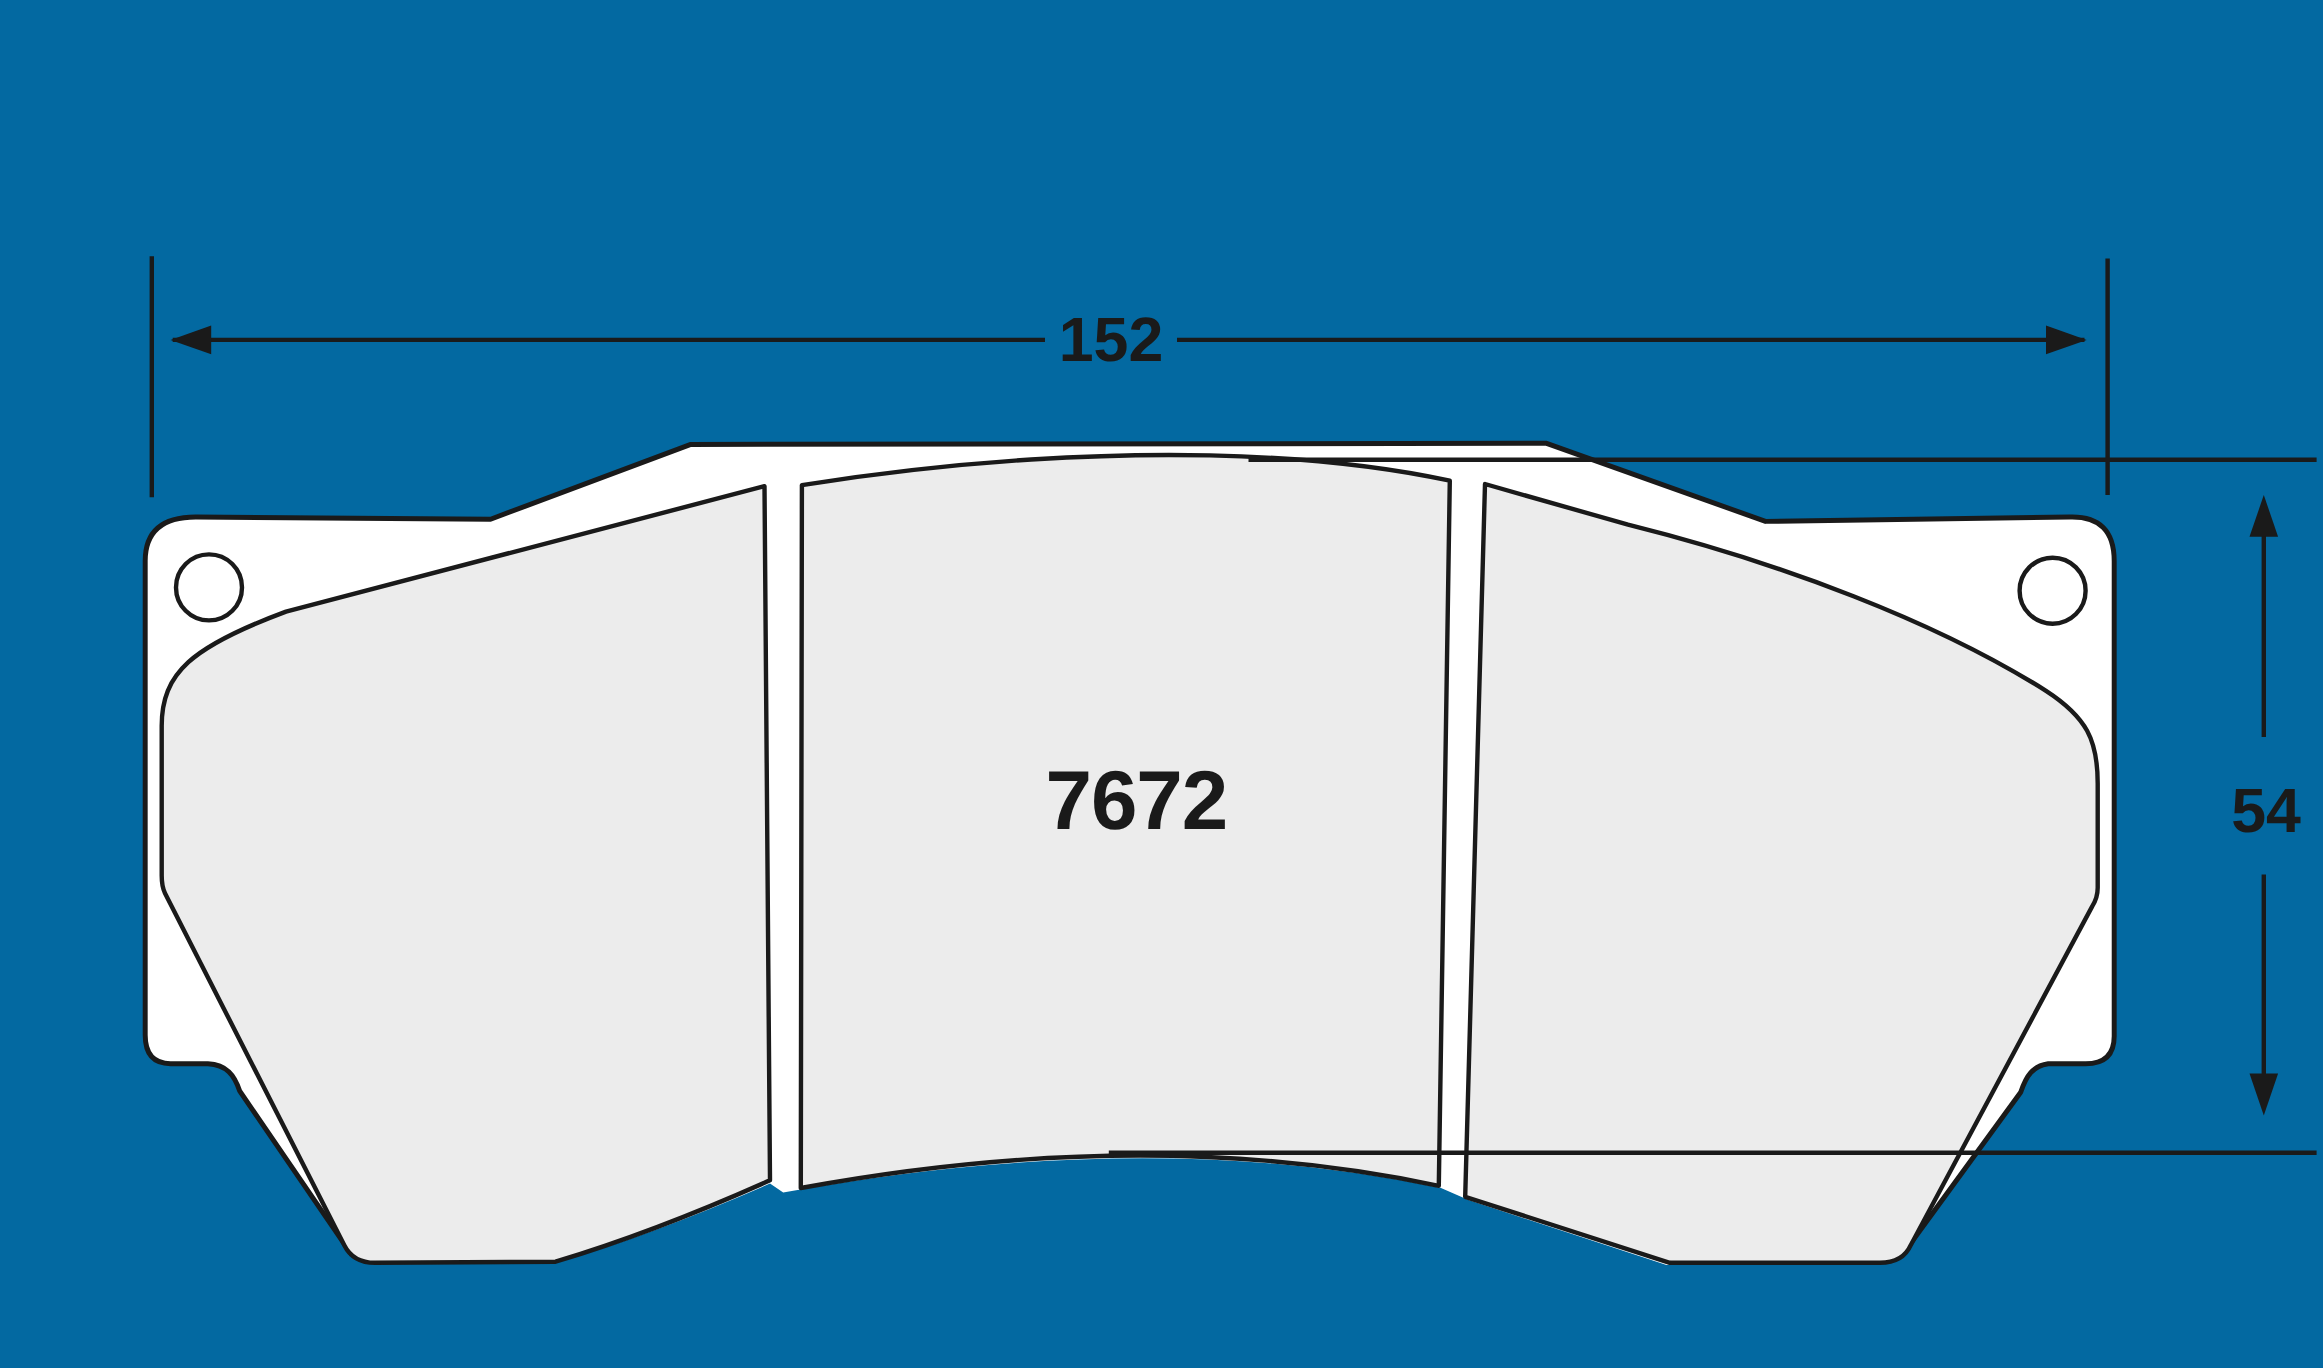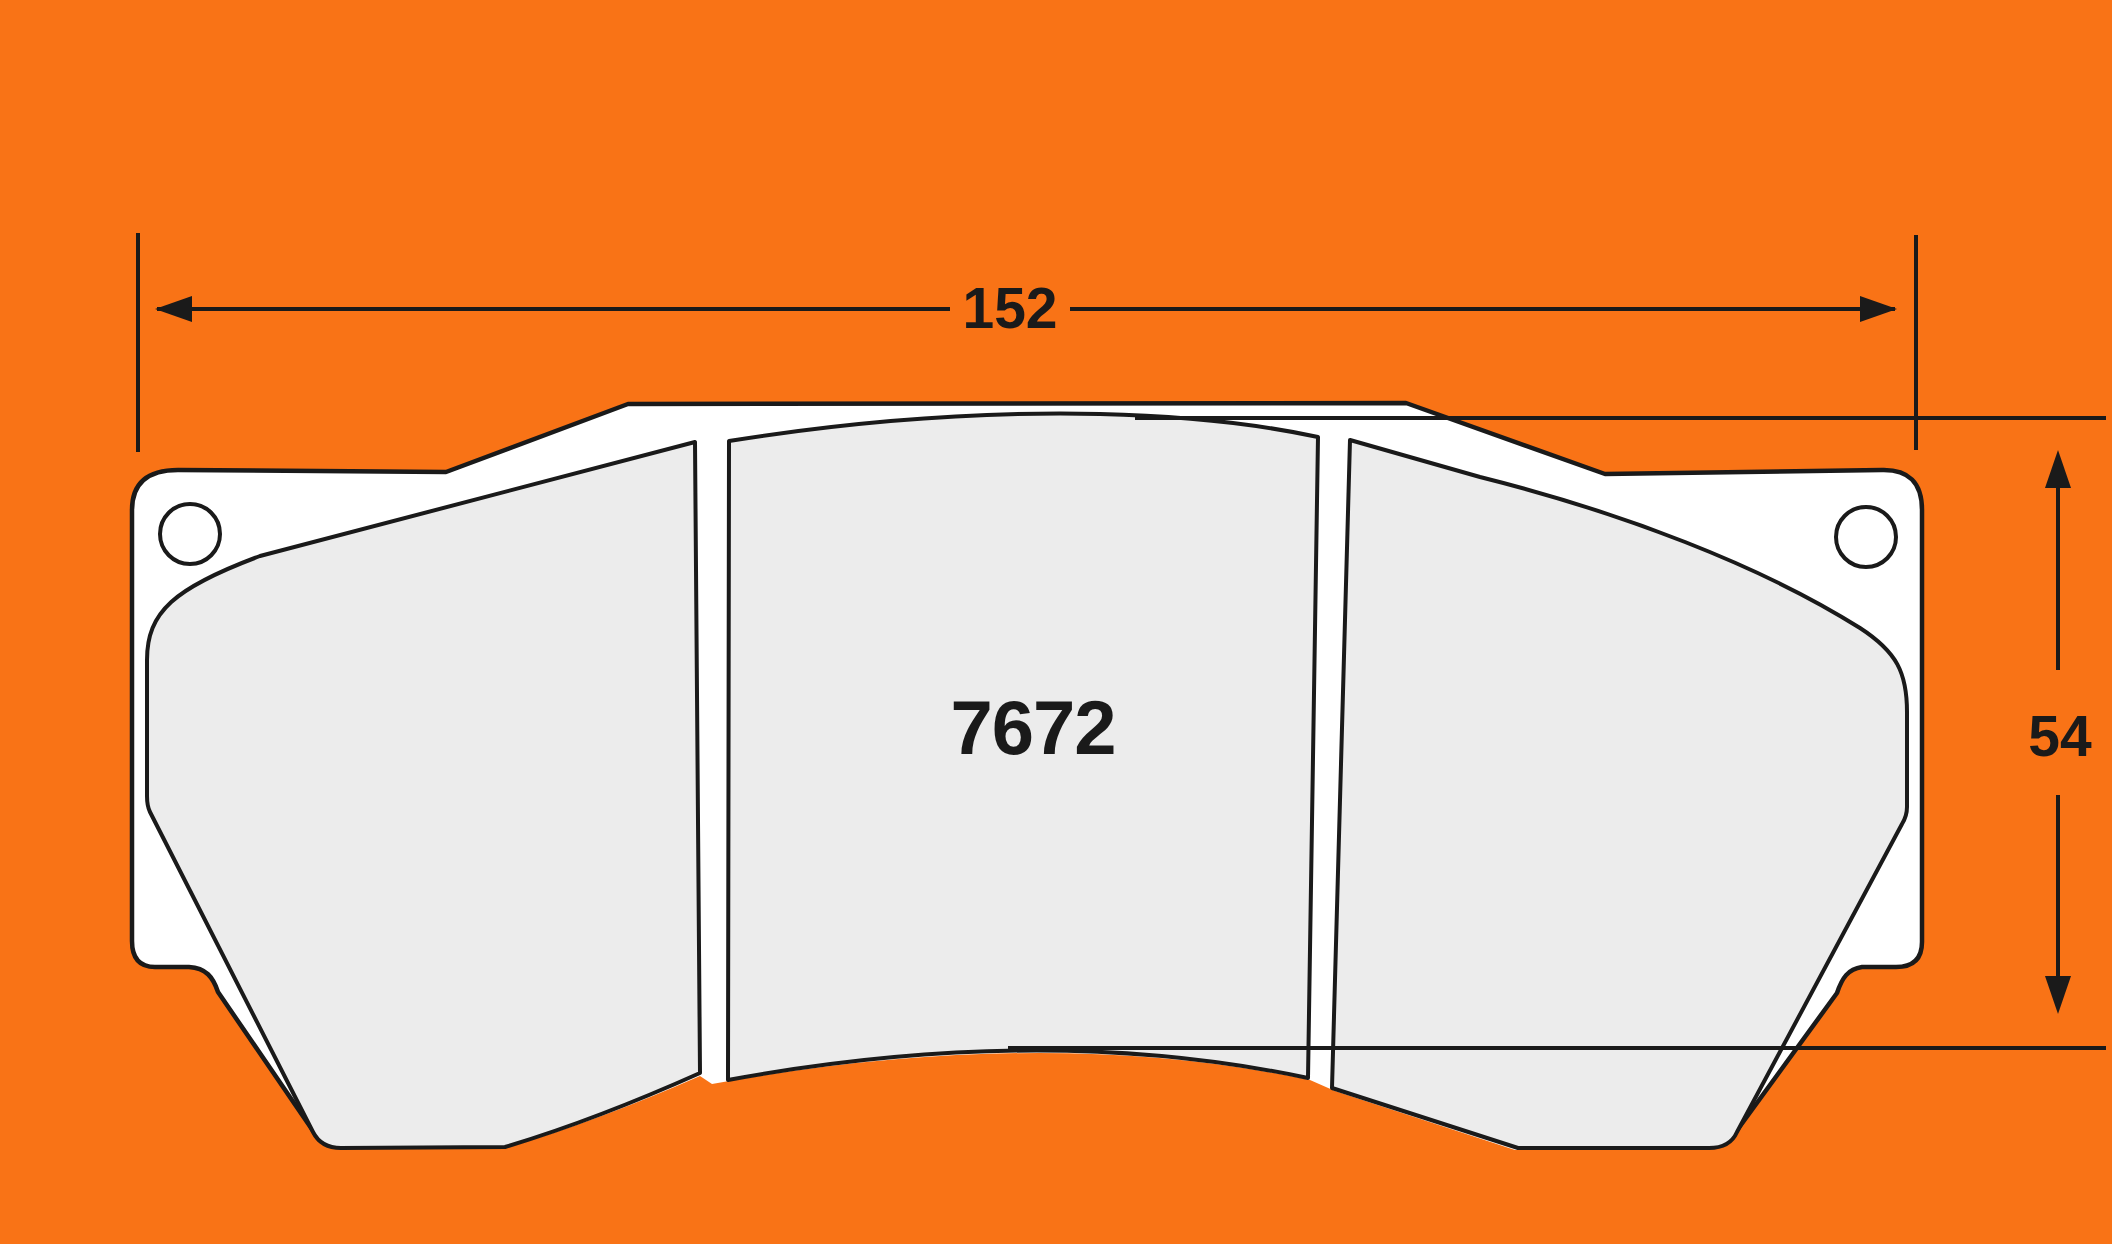--- a/index.html
+++ b/index.html
@@ -4,21 +4,21 @@
 <style>
   html, body {
     margin: 0;
     padding: 0;
     background: #ffffff;
   }
   .stage {
     position: relative;
     width: 2112px;
     height: 1244px;
-    background: #f97316;
+    background: #0369a1;
     overflow: hidden;
     font-family: "Liberation Sans", sans-serif;
   }
   .stage svg {
     display: block;
     width: 2112px;
     height: 1244px;
   }
   .outline {
     fill: none;

